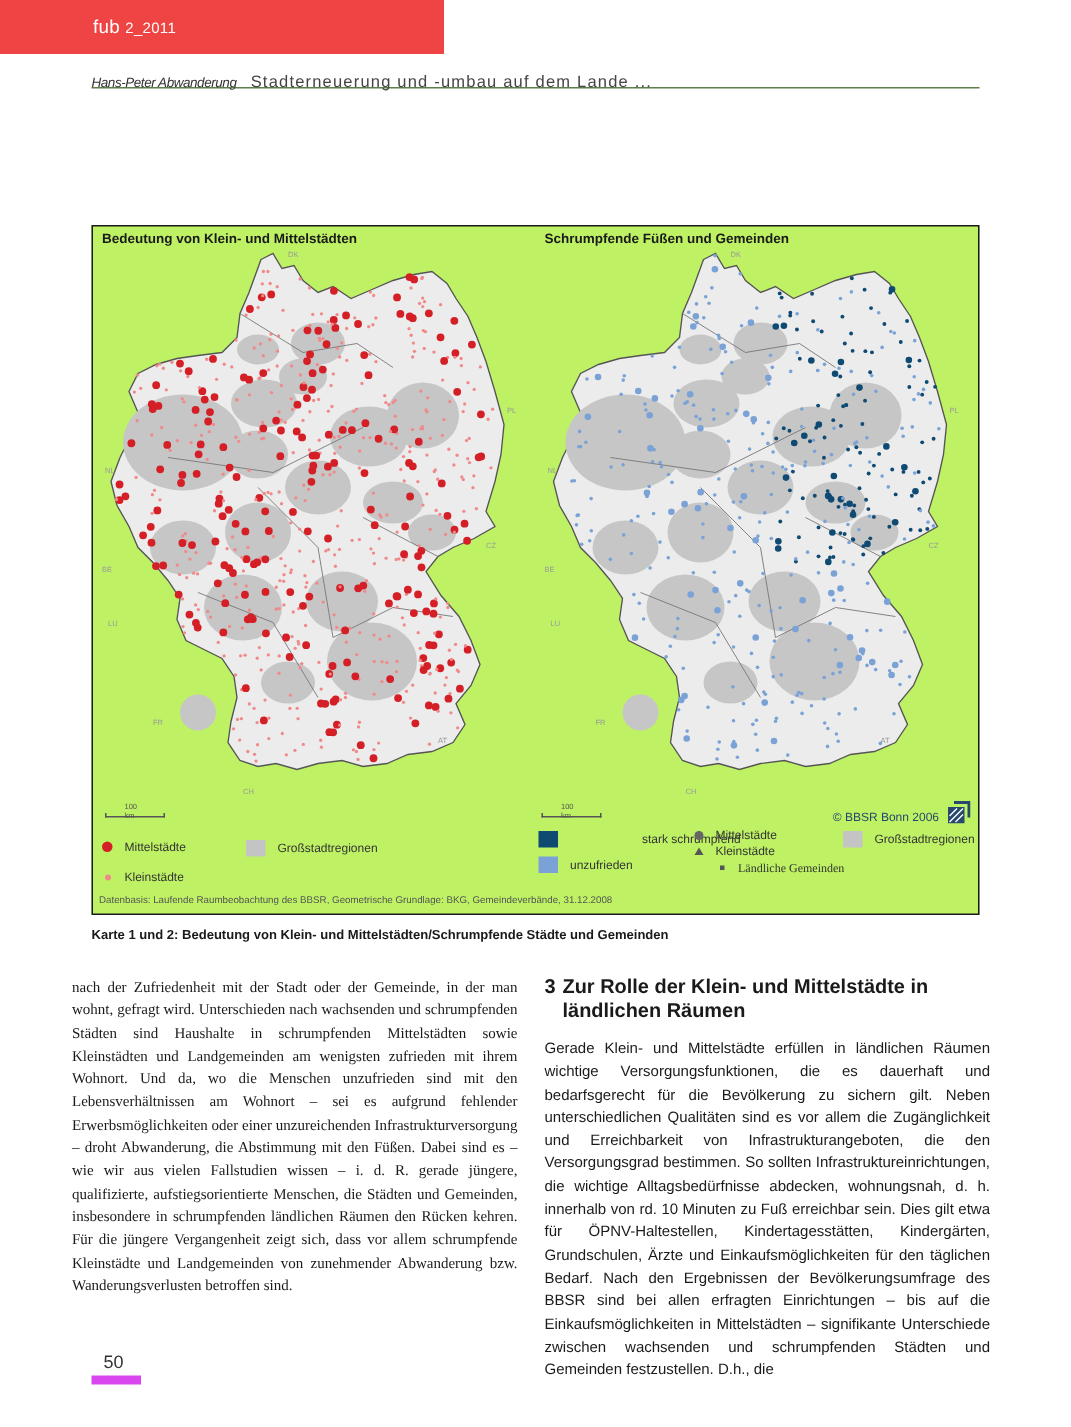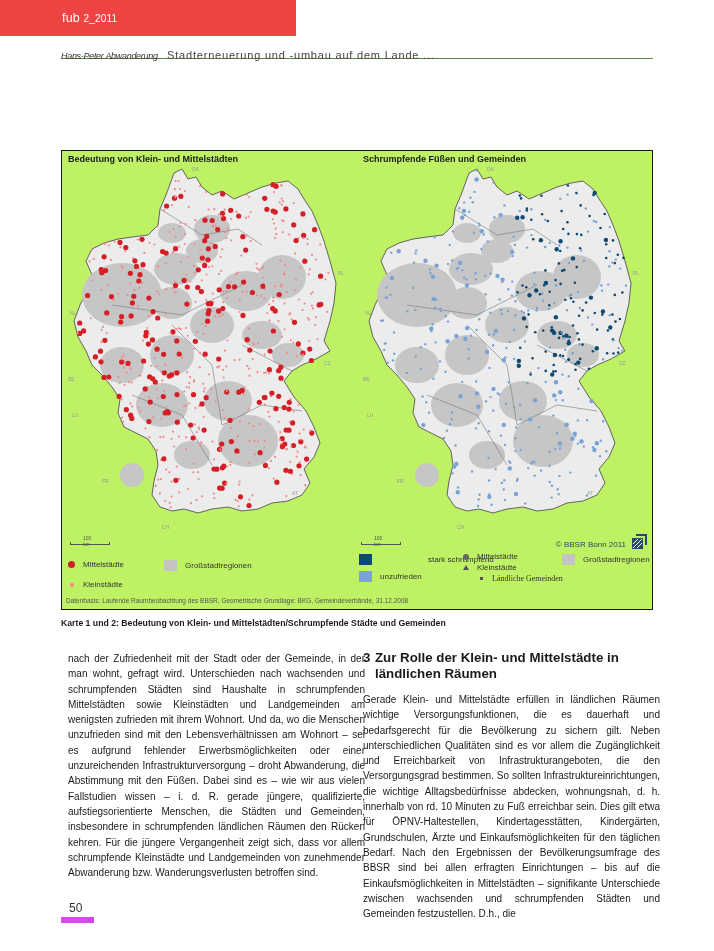--- a/index.html
+++ b/index.html
@@ -39,21 +39,21 @@
   .scalebar .lbl { position: absolute; left: 13px; top: 0; }
 
   .copyright { position: absolute; right: 26px; top: 389px; font-size: 8px; color: #27496d; }
   .bbsr-logo { position: absolute; right: 5px; top: 383px; width: 15px; height: 15px; }
 
   .datenbasis { position: absolute; left: 4px; top: 446px; font-size: 6.5px; color: #555; white-space: nowrap; }
 
   .caption { position: absolute; left: 61px; top: 618px; font-size: 8.7px; font-weight: bold; color: #1a1a1a; white-space: nowrap; }
 
   .col { position: absolute; width: 297px; font-size: 10px; line-height: 15.3px; color: #1a1a1a; text-align: justify; }
-  .col.left { left: 68px; top: 651px; }
+  .col.left { left: 48px; top: 651px; font-family: Liberation Serif, serif; }
   .col.right { left: 363px; top: 692px; }
   .col p { margin: 0; }
 
   .heading { position: absolute; left: 363px; top: 650px; width: 300px; font-size: 13.3px; font-weight: bold; line-height: 16px; color: #1a1a1a; }
   .heading .num { display: inline-block; width: 12px; }
   .heading .l2 { padding-left: 12px; display: block; }
 
   .pagenum { position: absolute; left: 61px; top: 901px; width: 33px; font-size: 12px; color: #333; border-bottom: 6px solid #d946ef; padding-left: 8px; padding-bottom: 2px; }
 </style>
 </head>
@@ -1200,21 +1200,21 @@
         <text x="40" y="318" font-size="5" fill="#999" font-family="Liberation Sans, sans-serif">FR</text>
         <text x="100" y="364" font-size="5" fill="#999" font-family="Liberation Sans, sans-serif">CH</text>
         <text x="230" y="330" font-size="5" fill="#999" font-family="Liberation Sans, sans-serif">AT</text>
         <text x="262" y="200" font-size="5" fill="#999" font-family="Liberation Sans, sans-serif">CZ</text>
         <text x="276" y="110" font-size="5" fill="#999" font-family="Liberation Sans, sans-serif">PL</text>
       </svg>
     <div class="scalebar" style="left:4px; top:384px;">
       <span class="lbl">100 km</span>
       <span class="line"></span>
     </div>
-    <div class="copyright">© BBSR Bonn 2011</div>
+    <div class="copyright">© BBSR Bonn 2006</div>
     <svg class="bbsr-logo" viewBox="0 0 15 15">
       <rect x="0" y="4" width="11" height="11" fill="#27496d"></rect>
       <path d="M4 0 H15 V11 H13 V2 H4 Z" fill="#27496d"></path>
       <line x1="1" y1="14" x2="10" y2="5" stroke="#fff" stroke-width="1"></line>
       <line x1="1" y1="10" x2="6" y2="5" stroke="#fff" stroke-width="1"></line>
       <line x1="5" y1="14" x2="10" y2="9" stroke="#fff" stroke-width="1"></line>
     </svg>
   </div>
 
   <div class="legend" style="left:0; top:400px; width:295px; height:44px;">

